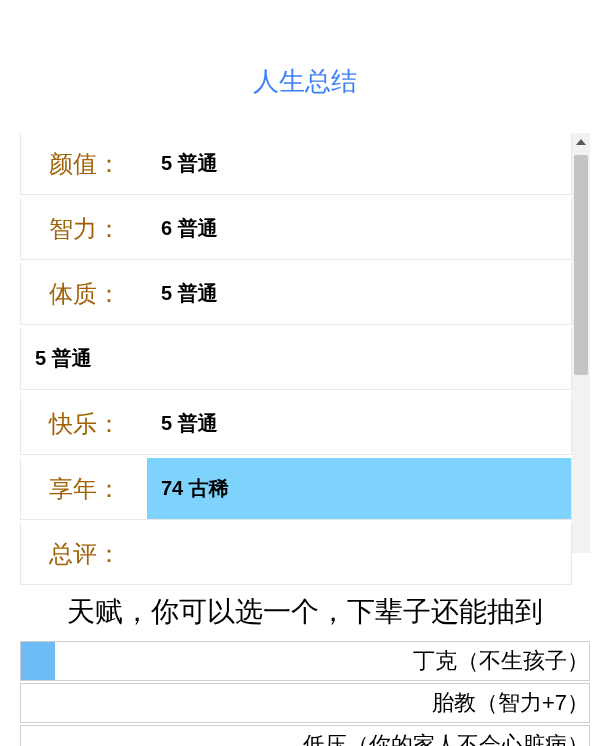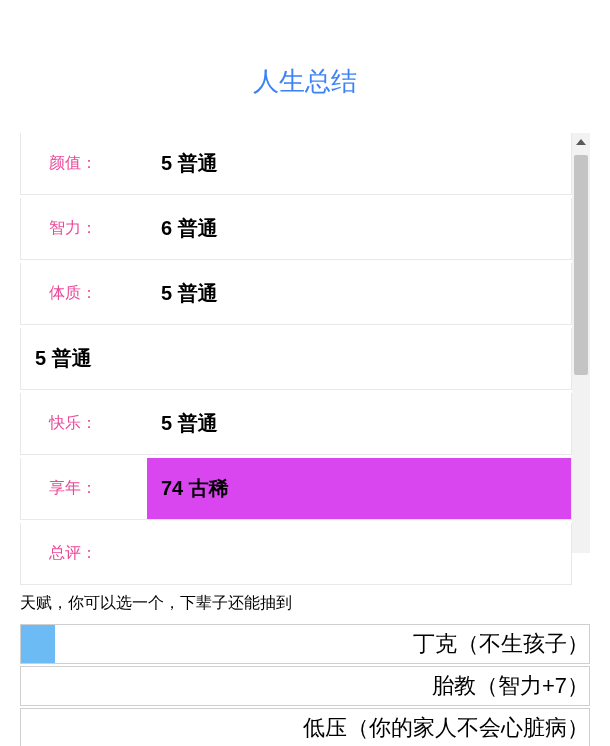--- a/index.html
+++ b/index.html
@@ -35,36 +35,36 @@
     align-items: center;
     background: #ffffff;
     border: 1px solid #e8e8e8;
     border-top: none;
     height: 62px;
     margin-bottom: 3px;
   }
   .stat-row:first-child { border-top: 1px solid #e8e8e8; border-top:none;}
   .stat-label {
     width: 126px;
-    font-size: 16px;
-    color: #ec4899;
+    font-size: 24px;
+    color: #a16207;
     padding-left: 28px;
   }
   .stat-value {
     flex: 1;
     font-size: 20px;
     color: #000;
     padding-left: 14px;
     height: 100%;
     display: flex;
     align-items: center;
     font-weight: bold;
   }
   .stat-value.highlight {
-    background: #d946ef;
+    background: #7dd3fc;
   }
   .scrollbar {
     position: absolute;
     right: 20px;
     top: 0;
     width: 18px;
     height: 420px;
     background: #f2f2f2;
   }
   .scrollbar-up {
@@ -88,22 +88,22 @@
     width: 14px;
     left:2px;
     height: 220px;
     background: #c4c4c4;
     border-radius: 2px;
   }
   .talent-section {
     margin-top: 8px;
   }
   .talent-title {
-    text-align: left;
-    font-size: 16px;
+    text-align: center;
+    font-size: 28px;
     color: #000;
     margin-bottom: 10px;
     padding: 0 20px;
   }
   .talent-list {
     margin: 0 20px;
   }
   .talent-item {
     border: 1px solid #cfcfcf;
     height: 40px;

